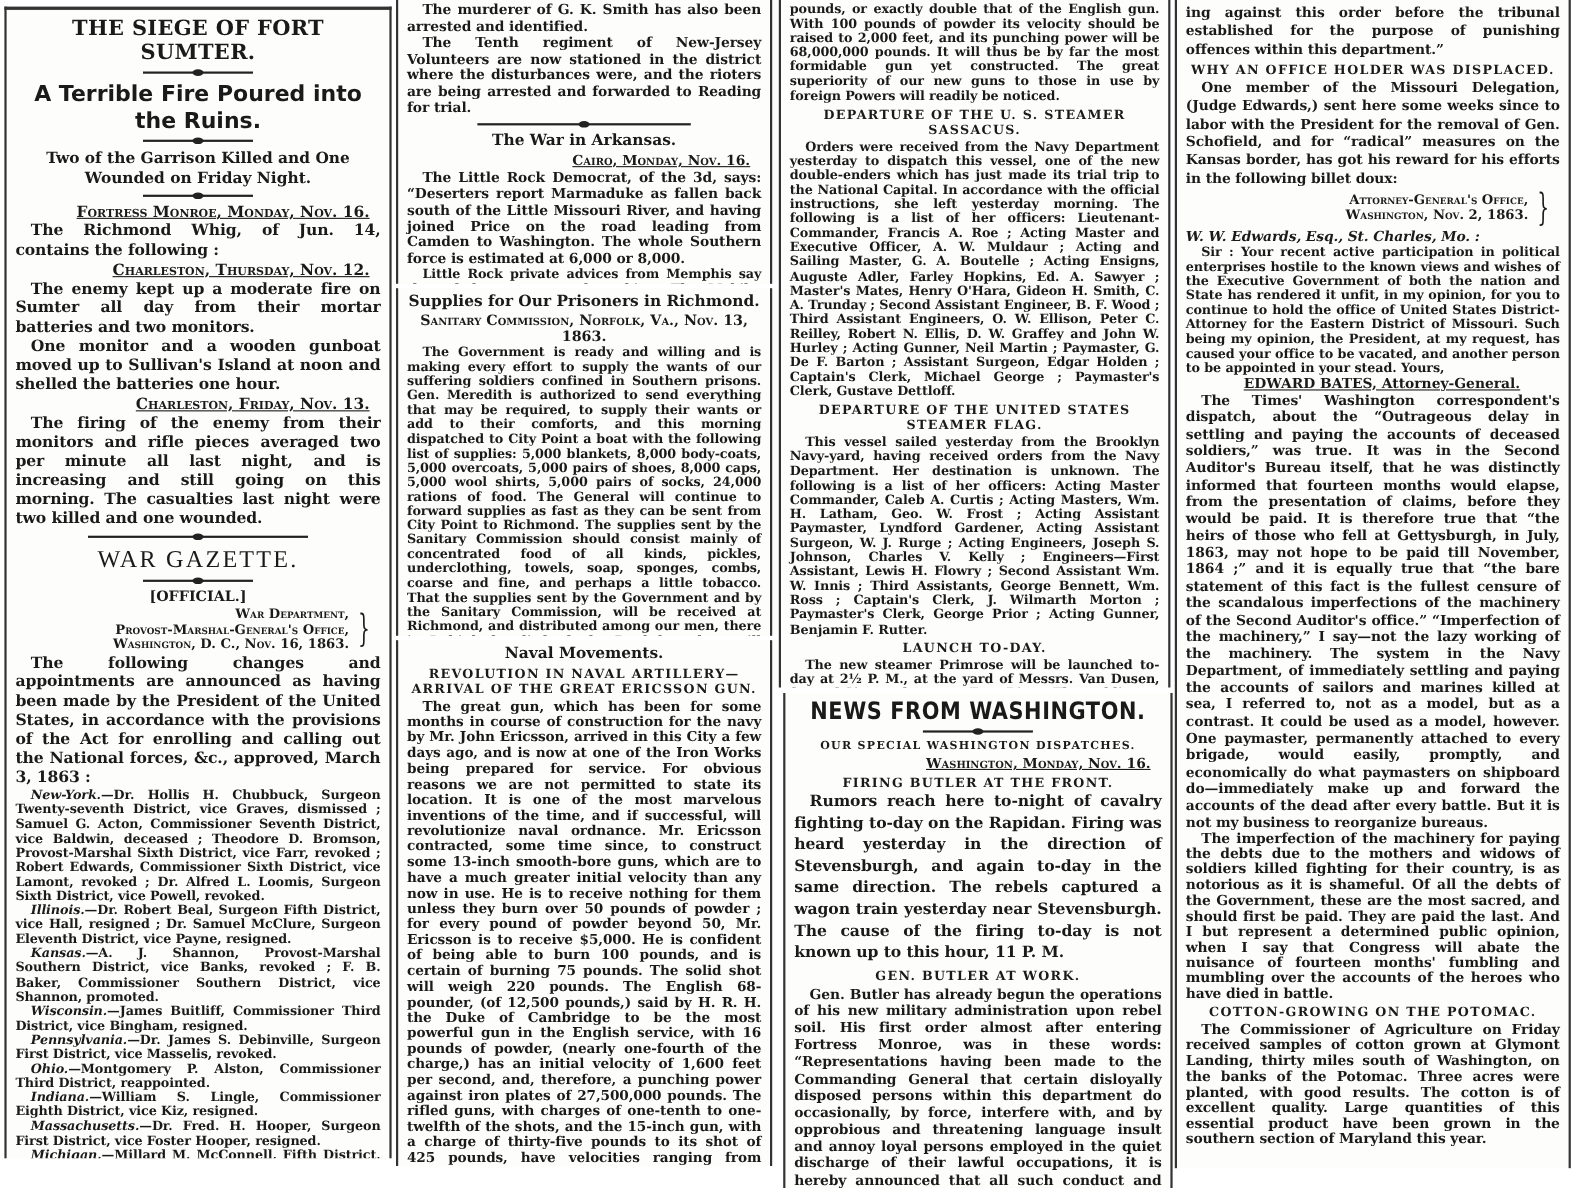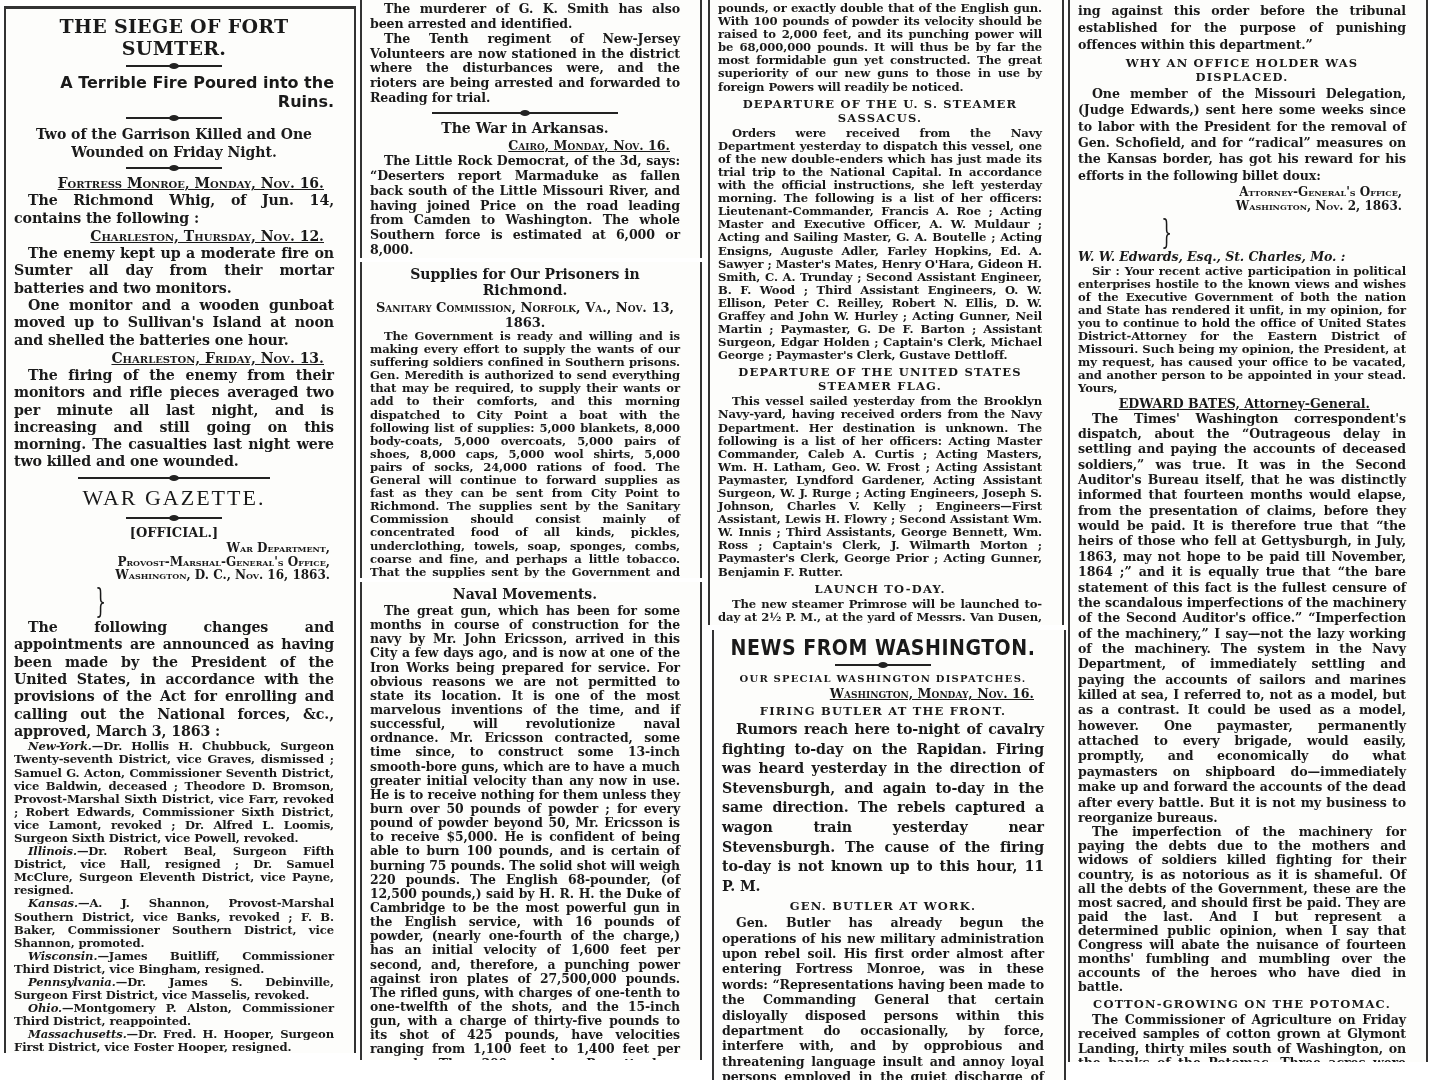--- a/index.html
+++ b/index.html
@@ -1,43 +1,43 @@
 <!DOCTYPE html>
 <html><head>
 <meta charset="utf-8">
 <style>
   html, body { margin:0; padding:0; background:#fff; }
   body { width:1431px; height:1080px; overflow:hidden; position:relative;
          font-family:"DejaVu Serif", serif; color:#1a1a1a; }
   .clip { position:absolute; background:#fdfdfb; overflow:hidden; }
   .clip.bordered { border-left:2px solid #333; border-right:2px solid #333; }
   .clip.bordered-top { border-top:3px solid #333; }
-  .inner { padding:2px 20px 0 8px; }
+  .inner { padding:2px 8px 0 8px; }
   p { margin:0; font-size:12.6px; line-height:1.18; text-align:justify; font-weight:bold; letter-spacing:-0.1px; }
   p.ind { text-indent:14px; }
   p.big { font-size:14.2px; line-height:1.22; }
   p.small { font-size:11.6px; line-height:1.13; }
   .hd1 { text-align:center; font-family:"DejaVu Serif", serif; font-weight:900; font-size:19px; letter-spacing:0.3px; margin:4px 0 2px; }
-  .hd2 { text-align:right; font-family:"DejaVu Sans", sans-serif; font-weight:bold; font-size:16px; margin:2px 0; }
+  .hd2 { text-align:center; font-family:"DejaVu Sans", sans-serif; font-weight:bold; font-size:20px; margin:2px 0; }
   .hd3 { text-align:center; font-weight:bold; font-size:14px; margin:2px 0; line-height:1.3; }
   .hd-gaz { text-align:center; font-family:"Liberation Serif", serif; font-size:22px; letter-spacing:2px; margin:2px 0; }
   .hd-wash { text-align:center; font-family:"DejaVu Sans", sans-serif; font-weight:900; font-size:19px; letter-spacing:0.5px; margin:4px 0 2px; transform:scaleY(1.15); }
   .hd-sc { text-align:center; font-variant:small-caps; font-weight:bold; font-size:11.5px; letter-spacing:1.2px; margin:3px 0 2px; }
   .hd-sub { text-align:center; font-weight:bold; font-size:14px; margin:2px 0; }
   .dateline { text-align:right; font-weight:bold; font-size:12.6px; margin:1px 10px 1px 0;text-decoration:underline; }
   .dateline.big { font-size:14px; }
   .sc { font-variant:small-caps; }
   .ital { font-style:italic; }
   .rule { height:10px; position:relative; margin:2px auto; }
   .rule::before { content:""; position:absolute; left:0; right:0; top:4px; height:2px; background:#222; }
   .rule::after { content:""; position:absolute; left:50%; top:2px; width:10px; height:6px; margin-left:-5px; background:#222; border-radius:50%; }
   .rule.short { width:30%; }
   .rule.long { width:60%; }
   .sig { text-align:right; font-weight:bold; font-size:12.6px; margin-right:20px; }
-  .brace-block { display:flex; justify-content:flex-end; margin:2px 4px 2px 0;flex-direction:column; }
+  .brace-block { display:flex; justify-content:flex-end; align-items:center; margin:2px 4px 2px 0; }
   .brace-lines { text-align:right; font-weight:bold; font-size:12px; line-height:1.15; }
   .brace { font-size:34px; font-weight:normal; margin-left:3px; line-height:1; transform:scaleX(0.5); }
   .center { text-align:center; font-weight:bold; font-size:13px; }
 </style>
 </head>
 <body>
 
 <div class="clip bordered bordered-top" style="left:4px; top:6px; width:348px; height:1044px;">
   <div class="inner">
     <div class="hd1">THE SIEGE OF FORT SUMTER.</div>
@@ -68,22 +68,22 @@
     </div>
     <p class="ind big">The following changes and appointments are announced as having been made by the President of the United States, in accordance with the provisions of the Act for enrolling and calling out the National forces, &amp;c., approved, March 3, 1863 :</p>
 
     <div>
       <p class="ind small"><span class="ital">New-York.</span><span>—Dr. Hollis H. Chubbuck, Surgeon Twenty-seventh District, vice Graves, dismissed ; Samuel G. Acton, Commissioner Seventh District, vice Baldwin, deceased ; Theodore D. Bromson, Provost-Marshal Sixth District, vice Farr, revoked ; Robert Edwards, Commissioner Sixth District, vice Lamont, revoked ; Dr. Alfred L. Loomis, Surgeon Sixth District, vice Powell, revoked.</span></p>
       <p class="ind small"><span class="ital">Illinois.</span><span>—Dr. Robert Beal, Surgeon Fifth District, vice Hall, resigned ; Dr. Samuel McClure, Surgeon Eleventh District, vice Payne, resigned.</span></p>
       <p class="ind small"><span class="ital">Kansas.</span><span>—A. J. Shannon, Provost-Marshal Southern District, vice Banks, revoked ; F. B. Baker, Commissioner Southern District, vice Shannon, promoted.</span></p>
       <p class="ind small"><span class="ital">Wisconsin.</span><span>—James Buitliff, Commissioner Third District, vice Bingham, resigned.</span></p>
       <p class="ind small"><span class="ital">Pennsylvania.</span><span>—Dr. James S. Debinville, Surgeon First District, vice Masselis, revoked.</span></p>
       <p class="ind small"><span class="ital">Ohio.</span><span>—Montgomery P. Alston, Commissioner Third District, reappointed.</span></p>
+      <p class="ind small"><span class="ital">Indiana.</span><span>—William S. Lingle, Commissioner Eighth District, vice Kiz, resigned.</span></p>
       <p class="ind small"><span class="ital">Massachusetts.</span><span>—Dr. Fred. H. Hooper, Surgeon First District, vice Foster Hooper, resigned.</span></p>
-      <p class="ind small"><span class="ital">Indiana.</span><span>—William S. Lingle, Commissioner Eighth District, vice Kiz, resigned.</span></p>
       <p class="ind small"><span class="ital">Michigan.</span><span>—Millard M. McConnell, Fifth District, Provost-Marshal, vice Walker, revoked ; Henry C. Miller, Commissioner Fifth District, vice Draper, revoked ; Dr. Isaac Paddock, Surgeon Sixth District, vice Galbraith, revoked.</span></p>
     </div>
 
   </div>
 </div>
 
 <div class="clip bordered" style="left:360px; top:0px; width:338px; height:258px;">
   <div class="inner">
     <p class="ind">The murderer of G. K. Smith has also been arrested and identified.</p>
     <p class="ind">The Tenth regiment of New-Jersey Volunteers are now stationed in the district where the disturbances were, and the rioters are being arrested and forwarded to Reading for trial.</p>
@@ -99,20 +99,21 @@
   <div class="inner">
     <div class="hd-sub">Supplies for Our Prisoners in Richmond.</div>
     <div class="center sc">Sanitary Commission, Norfolk, Va., Nov. 13, 1863.</div>
     <p class="ind small"><span>The Government is ready and willing and is making every effort to supply the wants of our suffering soldiers confined in Southern prisons. Gen. Meredith is authorized to send everything that may be required, to supply their wants or add to their comforts, and this morning dispatched to City Point a boat with the following list of supplies: 5,000 blankets, 8,000 body-coats, 5,000 overcoats, 5,000 pairs of shoes, 8,000 caps, 5,000 wool shirts, 5,000 pairs of socks, 24,000 rations of food. The General will continue to forward supplies as fast as they can be sent from City Point to Richmond. The supplies sent by the Sanitary Commission should consist mainly of concentrated food of all kinds, pickles, underclothing, towels, soap, sponges, combs, coarse and fine, and perhaps a little tobacco. That the supplies sent by the Government and by the Sanitary Commission, will be received at Richmond, and distributed among our men, there is, I think, but little doubt. Doubtless there will be a small leakage by the way, but this must be submitted to for the sake of getting something through to our sufferers.</span>&nbsp;&nbsp;&nbsp;&nbsp;</p>
   </div>
 </div>
 
 <div class="clip bordered" style="left:360px; top:582px; width:338px; height:478px;">
   <div class="inner">
     <div class="hd-sub">Naval Movements.</div>
+    <div class="hd-sc">REVOLUTION IN NAVAL ARTILLERY—ARRIVAL OF THE GREAT ERICSSON GUN.</div>
     <p class="ind big" style="font-size:12.4px; line-height:1.14;">The great gun, which has been for some months in course of construction for the navy by Mr. John Ericsson, arrived in this City a few days ago, and is now at one of the Iron Works being prepared for service. For obvious reasons we are not permitted to state its location. It is one of the most marvelous inventions of the time, and if successful, will revolutionize naval ordnance. Mr. Ericsson contracted, some time since, to construct some 13-inch smooth-bore guns, which are to have a much greater initial velocity than any now in use. He is to receive nothing for them unless they burn over 50 pounds of powder ; for every pound of powder beyond 50, Mr. Ericsson is to receive $5,000. He is confident of being able to burn 100 pounds, and is certain of burning 75 pounds. The solid shot will weigh 220 pounds. The English 68-pounder, (of 12,500 pounds,) said by H. R. H. the Duke of Cambridge to be the most powerful gun in the English service, with 16 pounds of powder, (nearly one-fourth of the charge,) has an initial velocity of 1,600 feet per second, and, therefore, a punching power against iron plates of 27,500,000 pounds. The rifled guns, with charges of one-tenth to one-twelfth of the shots, and the 15-inch gun, with a charge of thirty-five pounds to its shot of 425 pounds, have velocities ranging from 1,100 feet to 1,400 feet per second. The 300-pounder Parrott has, therefore, a punching power of 42,000,000 pounds, and the 15-inch gun of 55,500,000 pounds. The new gun, with 75 pounds charge, (one-third of the weight) will have as great a velocity as the 68-pounder, and its punching power will be 55,000,000</p>
   </div>
 </div>
 
 <div class="clip bordered" style="left:708px; top:0px; width:352px; height:625px;">
   <div class="inner">
     <p class="small">pounds, or exactly double that of the English gun. With 100 pounds of powder its velocity should be raised to 2,000 feet, and its punching power will be 68,000,000 pounds. It will thus be by far the most formidable gun yet constructed. The great superiority of our new guns to those in use by foreign Powers will readily be noticed.</p>
     <div class="hd-sc">DEPARTURE OF THE U. S. STEAMER SASSACUS.</div>
     <p class="ind small">Orders were received from the Navy Department yesterday to dispatch this vessel, one of the new double-enders which has just made its trial trip to the National Capital. In accordance with the official instructions, she left yesterday morning. The following is a list of her officers: Lieutenant-Commander, Francis A. Roe ; Acting Master and Executive Officer, A. W. Muldaur ; Acting and Sailing Master, G. A. Boutelle ; Acting Ensigns, Auguste Adler, Farley Hopkins, Ed. A. Sawyer ; Master's Mates, Henry O'Hara, Gideon H. Smith, C. A. Trunday ; Second Assistant Engineer, B. F. Wood ; Third Assistant Engineers, O. W. Ellison, Peter C. Reilley, Robert N. Ellis, D. W. Graffey and John W. Hurley ; Acting Gunner, Neil Martin ; Paymaster, G. De F. Barton ; Assistant Surgeon, Edgar Holden ; Captain's Clerk, Michael George ; Paymaster's Clerk, Gustave Dettloff.</p>
     <div class="hd-sc">DEPARTURE OF THE UNITED STATES STEAMER FLAG.</div>

